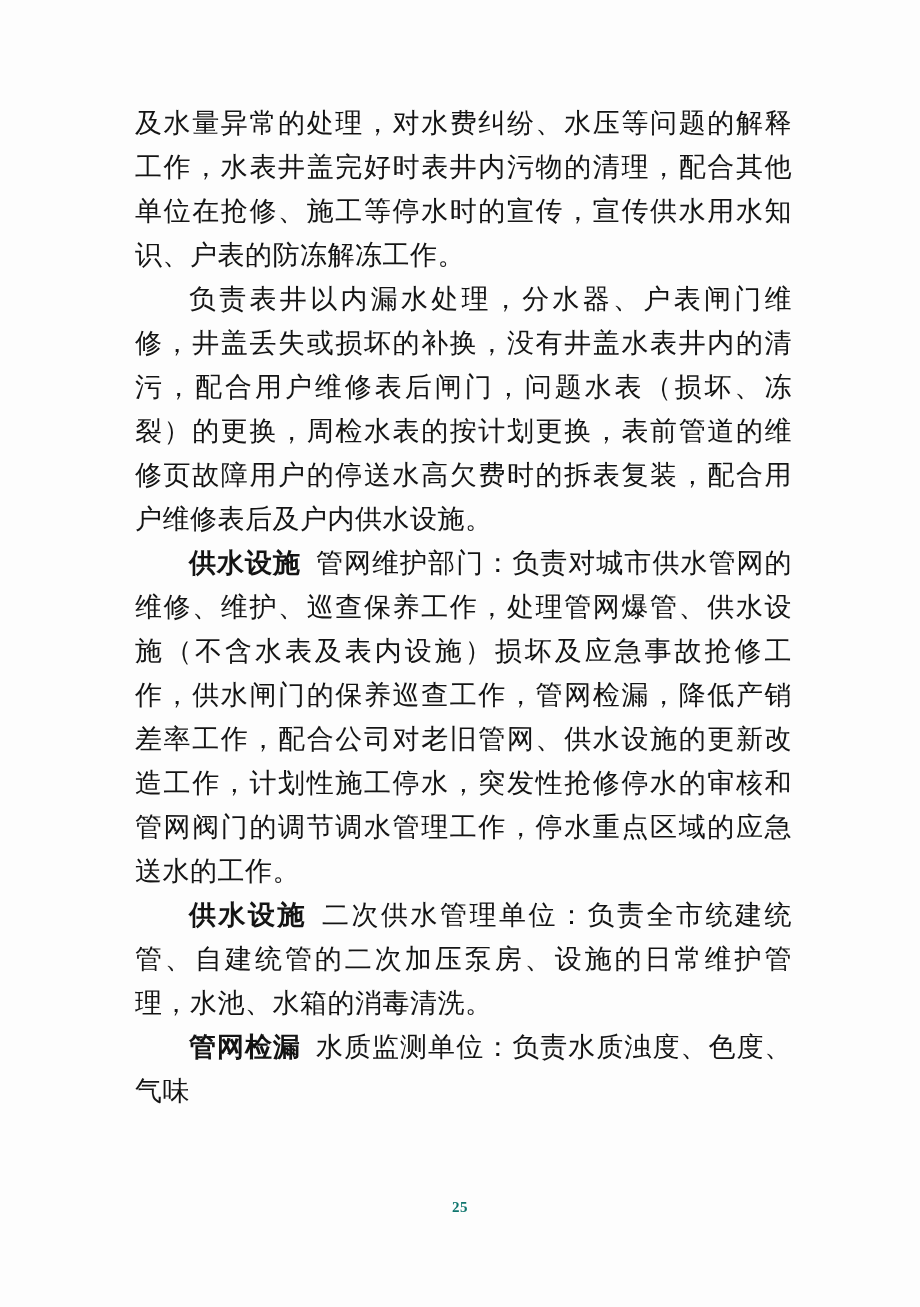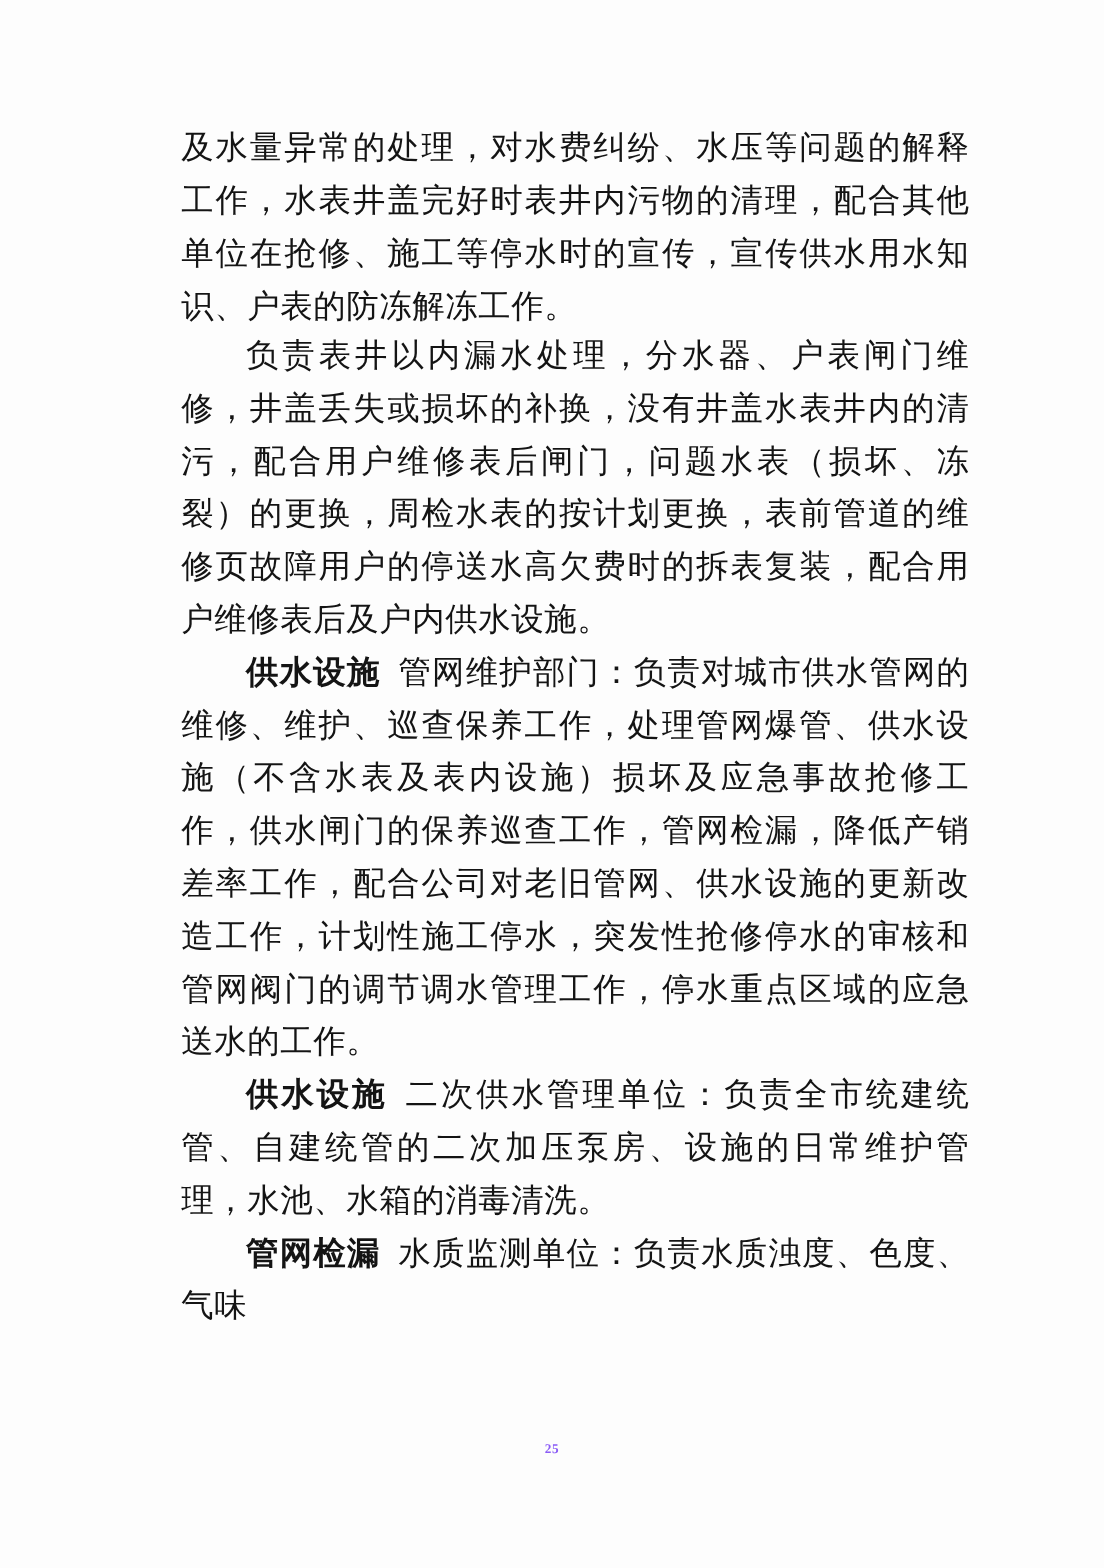--- a/index.html
+++ b/index.html
@@ -20,55 +20,53 @@
     left: 0; top: 0;
     width: 920px;
     height: 1307px;
     background: #fdfdfd;
   }
   .content {
     position: absolute;
     left: 135px;
     top: 101px;
     width: 657px;
-    margin-left: 16px;
   }
   .content p {
     margin: 0;
     padding: 0;
     font-size: 27px;
     line-height: 44px;
     text-align: justify;
     text-justify: inter-character;
     letter-spacing: 0.5px;
     word-break: break-all;
   }
   .content p.indent {
     text-indent: 2em;
-    font-family: Liberation Mono, monospace;
   }
   .term {
     font-weight: 700;
     margin-right: 0.55em;
   }
   .term:empty {
     display: none;
     margin: 0;
   }
   .footer {
     position: absolute;
     left: 0;
     top: 1198px;
     width: 920px;
     text-align: center;
   }
   .page-number {
-    font-size: 11px;
+    font-size: 15px;
     font-weight: 700;
-    color: #8b5cf6;
+    color: #0f766e;
     letter-spacing: 0.5px;
   }
 </style>
 </head>
 <body>
 
 <div class="page">
   <div class="content">
 
     <p>

